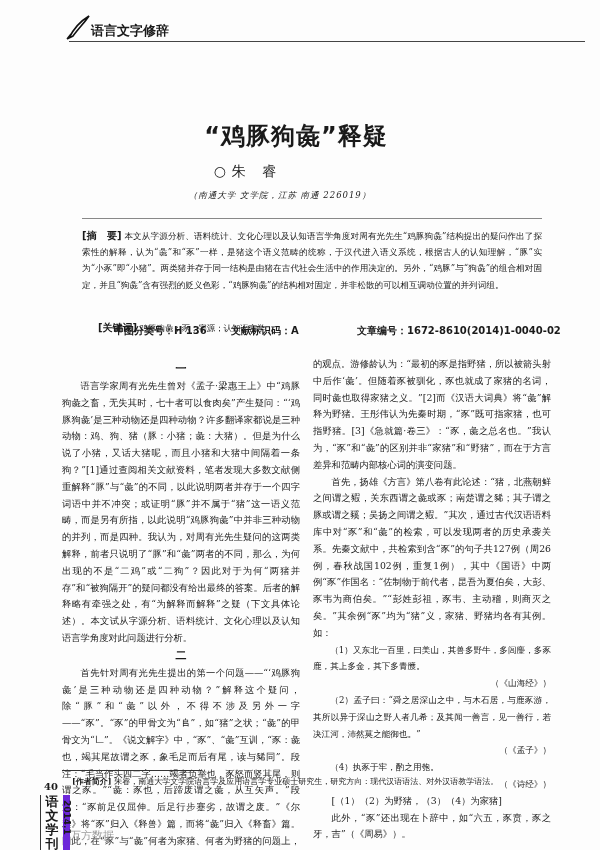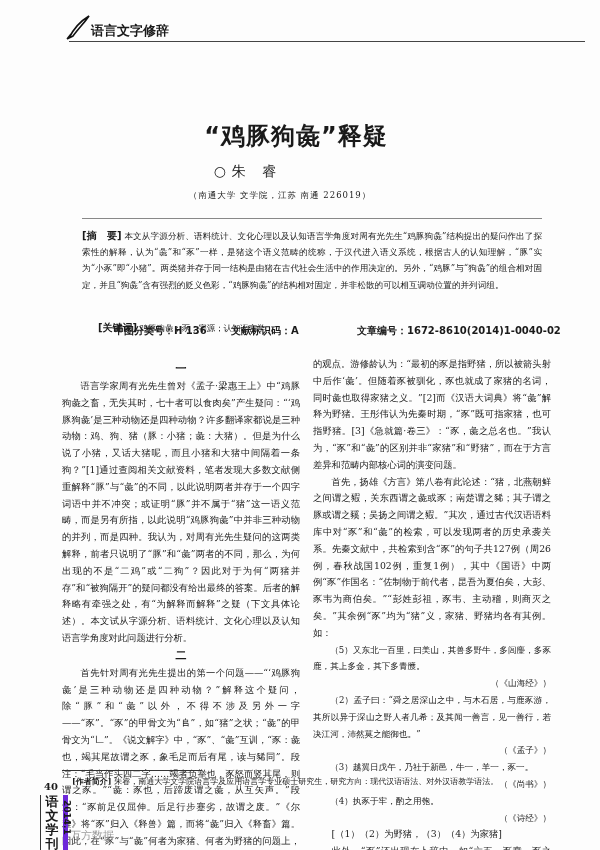--- a/index.html
+++ b/index.html
@@ -7,21 +7,21 @@
     width:600px; height:850px; background:#fdfdfd; position:relative; overflow:hidden;
     font-family:"DejaVu Serif","Liberation Serif",serif; color:#1a1a1a;
   }
   .header { position:absolute; left:65px; top:14px; width:520px; height:30px; }
   .header .pen { position:absolute; left:0; top:0; width:28px; height:26px; }
   .header .col-name { position:absolute; left:26px; top:8px; font-family:"DejaVu Sans","Liberation Sans",sans-serif; font-weight:bold; font-size:13px; letter-spacing:0px; }
   .header .rule { position:absolute; left:4px; right:0; top:27px; height:1px; background:#444; }
 
   .title { position:absolute; left:0; width:592px; top:120px; text-align:center; font-family:"DejaVu Sans","Liberation Sans",sans-serif; font-weight:bold; font-size:24px; letter-spacing:1px; }
   .author { position:absolute; left:0; width:496px; top:163px; text-align:center; font-size:14px; letter-spacing:6px; }
-  .affil { position:absolute; left:0; width:560px; top:190px; text-align:center; font-size:8.5px; letter-spacing:1px; }
+  .affil { position:absolute; left:0; width:560px; top:190px; text-align:center; font-size:8.5px; letter-spacing:1px;font-style:italic; }
 
   .abstract-rule { position:absolute; left:82px; width:460px; top:218px; height:1px; background:#888; }
   .abstract { position:absolute; left:82px; width:460px; top:228px; font-size:8.6px; line-height:16.2px; text-align:justify; }
   .abstract .lbl { font-family:"DejaVu Sans","Liberation Sans",sans-serif; font-weight:bold; font-size:10px; }
   .keywords { position:absolute; left:98px; top:306px; font-size:8.4px;margin-top:15px; }
   .keywords .lbl { font-family:"DejaVu Sans","Liberation Sans",sans-serif; font-weight:bold; font-size:10px; }
   .meta { position:absolute; left:98px; top:324px; width:450px; font-family:"DejaVu Sans","Liberation Sans",sans-serif; font-weight:bold; font-size:10px; }
   .meta span { position:absolute; white-space:nowrap; }
 
   .col { position:absolute; top:360px; width:238px; font-size:9.3px; line-height:16.8px; text-align:justify; }
@@ -31,21 +31,21 @@
   .col p.noind { text-indent:0; }
   .sec { text-align:center; font-family:"DejaVu Sans","Liberation Sans",sans-serif; font-weight:bold; font-size:11px; line-height:18px; }
   .quote { font-size:8.6px; }
   .quote .src { display:block; text-align:right; }
 
   .fn-rule { position:absolute; left:62px; top:770px; width:140px; height:1px; background:#333; }
   .footnote { position:absolute; left:72px; top:776px; width:480px; font-size:8px; white-space:nowrap; }
   .footnote .lbl { font-weight:bold; }
 
   .pageno { position:absolute; left:44px; top:781px; font-size:10px; font-weight:bold; }
-  .journal { position:absolute; left:40px; top:795px; width:18px; border-left:1px solid #333; border-right:5px solid #6d28d9; font-family:"DejaVu Sans","Liberation Sans",sans-serif; font-weight:bold; font-size:13px; line-height:14px; text-align:center; padding:0 2px; }
+  .journal { position:absolute; left:40px; top:795px; width:18px; border-left:1px solid #333; border-right:7px solid #6d28d9; font-family:"DejaVu Sans","Liberation Sans",sans-serif; font-weight:bold; font-size:13px; line-height:14px; text-align:center; padding:0 2px; }
   .issue { position:absolute; left:62px; top:800px; writing-mode:vertical-rl; font-family:"DejaVu Sans","Liberation Sans",sans-serif; font-weight:bold; font-size:9px; }
   .watermark { position:absolute; left:70px; top:828px; font-size:11px; color:#9a9a9a; }
 </style>
 </head>
 <body>
 
 <div class="header">
   <svg class="pen" viewBox="0 0 28 26">
     <path d="M4 24 C8 16, 14 8, 24 2 C20 8, 14 14, 8 22 Z" fill="none" stroke="#111" stroke-width="1.6"></path>
     <path d="M2 25 L6 20" stroke="#111" stroke-width="1.4"></path>
@@ -79,30 +79,26 @@
   <div class="sec">一</div>
   <p>语言学家周有光先生曾对《孟子·梁惠王上》中“鸡豚狗彘之畜，无失其时，七十者可以食肉矣”产生疑问：“‘鸡豚狗彘’是三种动物还是四种动物？许多翻译家都说是三种动物：鸡、狗、猪（豚：小猪；彘：大猪）。但是为什么说了小猪，又话大猪呢，而且小猪和大猪中间隔着一条狗？”[1]通过查阅相关文献资料，笔者发现大多数文献侧重解释“豚”与“彘”的不同，以此说明两者并存于一个四字词语中并不冲突；或证明“豚”并不属于“猪”这一语义范畴，而是另有所指，以此说明“鸡豚狗彘”中并非三种动物的并列，而是四种。我认为，对周有光先生疑问的这两类解释，前者只说明了“豚”和“彘”两者的不同，那么，为何出现的不是“二鸡”或“二狗”？因此对于为何“两猪并存”和“被狗隔开”的疑问都没有给出最终的答案。后者的解释略有牵强之处，有“为解释而解释”之疑（下文具体论述）。本文试从字源分析、语料统计、文化心理以及认知语言学角度对此问题进行分析。</p>
   <div class="sec">二</div>
   <p>首先针对周有光先生提出的第一个问题——“‘鸡豚狗彘’是三种动物还是四种动物？”解释这个疑问，除“豚”和“彘”以外，不得不涉及另外一字——“豕”。“豕”的甲骨文为“𠂤”，如“猪”之状；“彘”的甲骨文为“𠃊”。《说文解字》中，“豕”、“彘”互训，“豕：彘也，竭其尾故谓之豕，象毛足而后有尾，读与豨同”。段注：“毛当作头四二字……竭者负举也，豕怒而竖其尾，则谓之豕。”“彘：豕也，后蹄废谓之彘，从互矢声。”段注：“豕前足仅屈伸。后足行步蹇劣，故谓之废。”《尔雅》将“豕”归入《释兽》篇，而将“彘”归入《释畜》篇。因此，在“豕”与“彘”何者为家猪、何者为野猪的问题上，各家持不同</p>
 </div>
 
 <div class="col right">
   <p class="noind">的观点。游修龄认为：“最初的豕是指野猪，所以被箭头射中后作‘彘’。但随着豕被驯化，豕也就成了家猪的名词，同时彘也取得家猪之义。”[2]而《汉语大词典》将“彘”解释为野猪。王彤伟认为先秦时期，“豕”既可指家猪，也可指野猪。[3]《急就篇·卷三》：“豕，彘之总名也。”我认为，“豕”和“彘”的区别并非“家猪”和“野猪”，而在于方言差异和范畴内部核心词的演变问题。</p>
   <p>首先，扬雄《方言》第八卷有此论述：“猪，北燕朝鲜之间谓之豭，关东西谓之彘或豕；南楚谓之豨；其子谓之豚或谓之豯；吴扬之间谓之豭。”其次，通过古代汉语语料库中对“豕”和“彘”的检索，可以发现两者的历史承袭关系。先秦文献中，共检索到含“豕”的句子共127例（周26例，春秋战国102例，重复1例），其中《国语》中两例“豕”作国名：“佐制物于前代者，昆吾为夏伯矣，大彭、豕韦为商伯矣。”“彭姓彭祖，豕韦、主动稽，则商灭之矣。”其余例“豕”均为“猪”义，家猪、野猪均各有其例。如：</p>
   <p class="quote">
-    <span>（5）又东北一百里，曰美山，其兽多野牛，多闾麈，多豕鹿，其上多金，其下多青雘。</span>
+    <span>（1）又东北一百里，曰美山，其兽多野牛，多闾麈，多豕鹿，其上多金，其下多青雘。</span>
     <span class="src">（《山海经》）</span>
   </p>
   <p class="quote">
     <span>（2）孟子曰：“舜之居深山之中，与木石居，与鹿豕游，其所以异于深山之野人者几希；及其闻一善言，见一善行，若决江河，沛然莫之能御也。”</span>
     <span class="src">（《孟子》）</span>
-  </p>
-  <p class="quote">
-    <span>（3）越翼日戊午，乃社于新邑，牛一，羊一，豕一。</span>
-    <span class="src">（《尚书》）</span>
   </p>
   <p class="quote">
     <span>（4）执豕于牢，酌之用匏。</span>
     <span class="src">（《诗经》）</span>
   </p>
   <p>[（1）（2）为野猪，（3）（4）为家猪]</p>
   <p>此外，“豕”还出现在卜辞中，如“六五，豕贲，豕之牙，吉”（《周易》）。</p>
 </div>
 
 <div class="fn-rule"></div>

